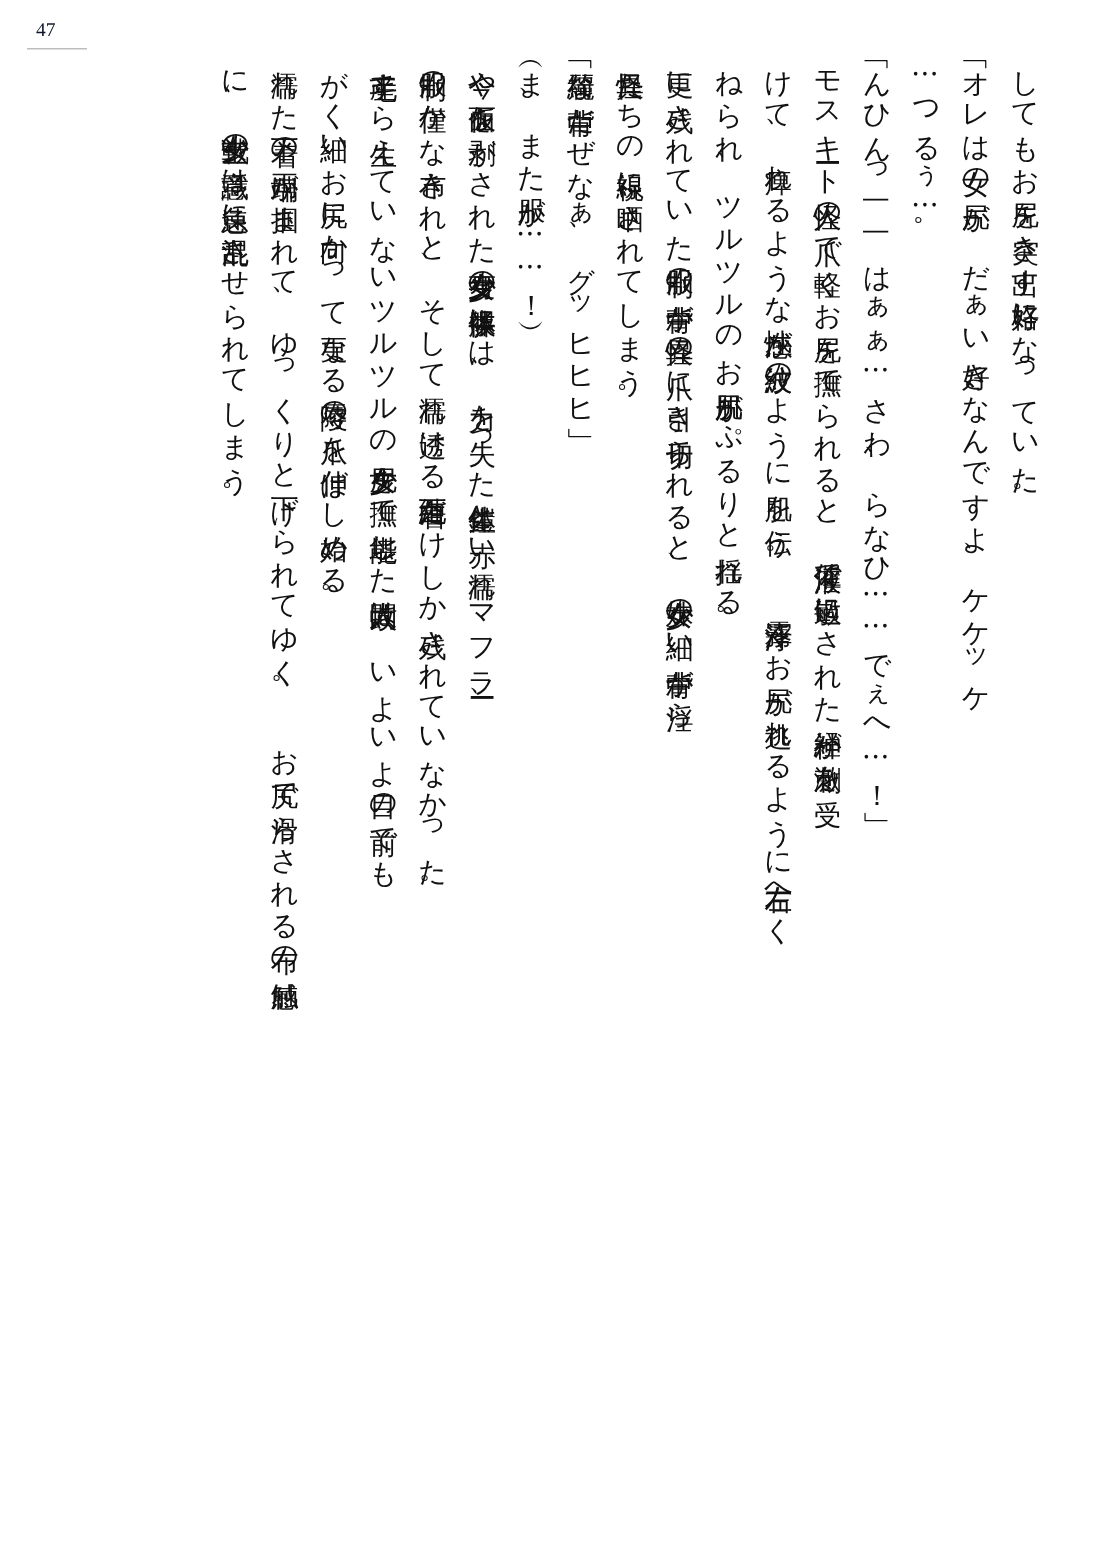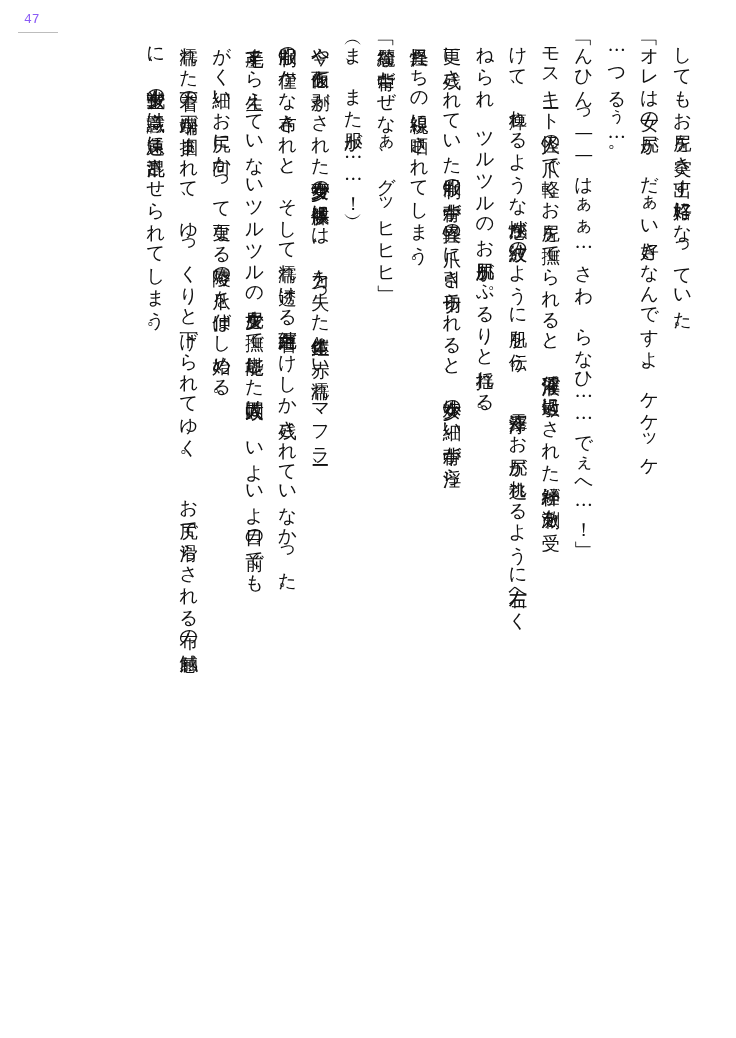--- a/index.html
+++ b/index.html
@@ -15,23 +15,23 @@
     width: 736px;
     height: 1038px;
     background: #ffffff;
     overflow: hidden;
   }
   
   #page-number {
     position: absolute;
     left: 24px;
     top: 12px;
-    font-family: Liberation Mono, monospace;
+    font-family: Liberation Serif, serif;
     font-size: 13px;
-    color: #8b5cf6;
+    color: #0f172a;
     letter-spacing: 0;
   }
   
   #header-rule {
     position: absolute;
     left: 18px;
     top: 32px;
     width: 40px;
     height: 1px;
     background: #bdbdbd;

